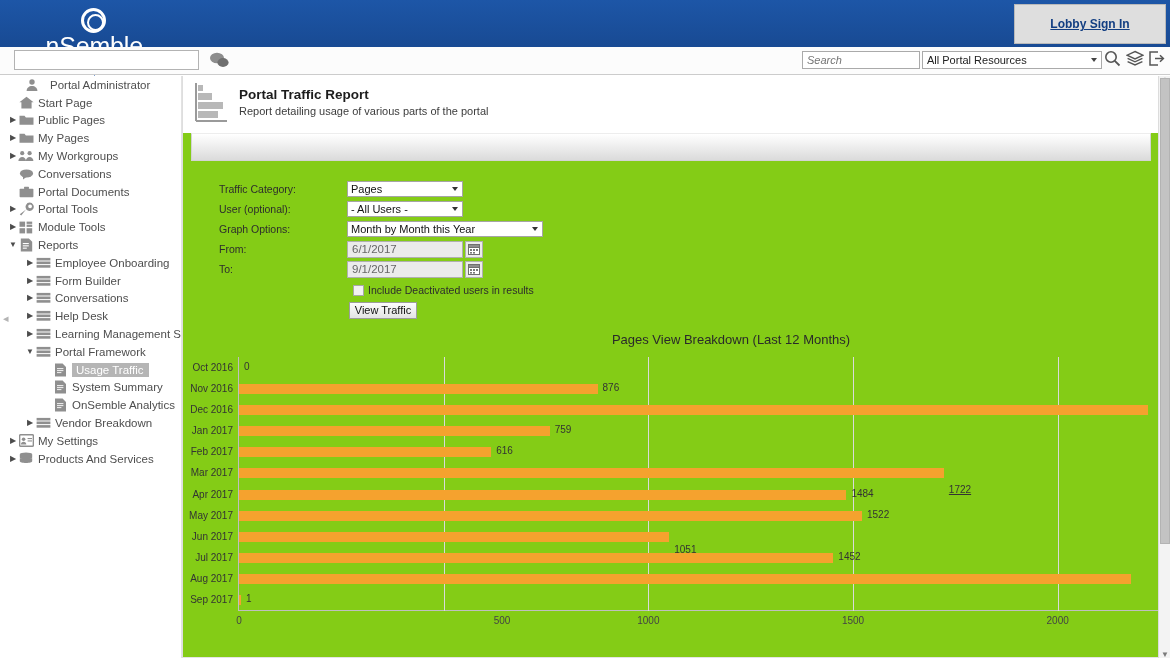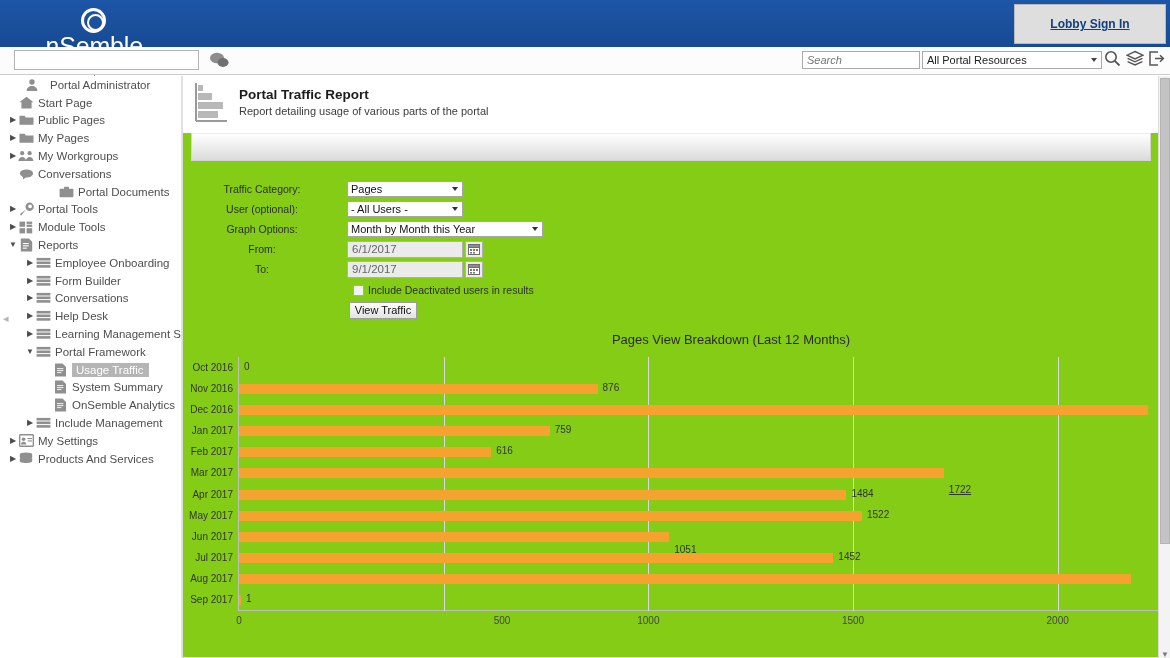--- a/index.html
+++ b/index.html
@@ -198,24 +198,25 @@
   }
 
   
   .form { position: absolute; left: 0; top: 104px; width: 976px; }
   .frow {
     display: flex; align-items: center;
     height: 17px; margin-bottom: 3.2px;
   }
   .flabel {
     width: 164px;
-    text-align: center;
+    text-align: left;
     padding-right: 6px;
     font-size: 10.5px;
     color: #2d2d2d;
+    padding-left: 36px;
   }
   .fsel {
     height: 16px;
     background: #ffffff;
     border: 1px solid #a5a5a5;
     font-size: 11px; color: #111;
     display: flex; align-items: center;
     padding-left: 3px;
     position: relative;
   }
@@ -439,21 +440,21 @@
     <div class="node" style="padding-left: 8px;">
       <span class="tw"></span>
       <span class="nico">
         <svg width="15" height="12" viewBox="0 0 15 12">
           <ellipse cx="7.5" cy="5.4" rx="6.6" ry="4" style="fill:#8f8f8f"></ellipse>
           <polygon points="4,8.5 4,11.6 7.4,8.9" style="fill:#8f8f8f"></polygon>
         </svg>
       </span>
       <span class="nlabel">Conversations</span>
     </div>
-    <div class="node" style="padding-left: 16px; margin-left: 32px;">
+    <div class="node" style="padding-left: 8px;">
       <span class="tw"></span>
       <span class="nico">
         <svg width="15" height="12" viewBox="0 0 15 12">
           <rect x="5" y="0.7" width="5" height="2.2" rx="0.6" style="fill:#8f8f8f"></rect>
           <rect x="0.6" y="2.8" width="13.8" height="8.5" rx="0.8" style="fill:#8f8f8f"></rect>
         </svg>
       </span>
       <span class="nlabel">Portal Documents</span>
     </div>
     <div class="node" style="padding-left: 8px;">
@@ -594,21 +595,21 @@
     </div>
     <div class="node" style="padding-left: 25px;">
       <span class="tw">▶</span>
       <span class="nico">
         <svg width="15" height="12" viewBox="0 0 15 12">
           <rect x="0.6" y="0.9" width="13.8" height="2.6" style="fill:#8f8f8f"></rect>
           <rect x="0.6" y="4.5" width="13.8" height="2.6" style="fill:#8f8f8f"></rect>
           <rect x="0.6" y="8.1" width="13.8" height="2.6" style="fill:#8f8f8f"></rect>
         </svg>
       </span>
-      <span class="nlabel">Include Management</span>
+      <span class="nlabel">Vendor Breakdown</span>
     </div>
     <div class="node" style="padding-left: 8px;">
       <span class="tw">▶</span>
       <span class="nico">
         <svg width="15" height="13" viewBox="0 0 15 13">
           <rect x="0.6" y="0.8" width="13.8" height="11.4" rx="1" fill="none" stroke="#8f8f8f" stroke-width="1.5"></rect>
           <circle cx="4.6" cy="5.2" r="1.8" style="fill:#8f8f8f"></circle>
           <path d="M1.9 10.4c0-1.6 1.2-2.7 2.7-2.7s2.7 1.1 2.7 2.7z" style="fill:#8f8f8f"></path>
           <rect x="8.6" y="4" width="4.4" height="1.1" style="fill:#8f8f8f"></rect>
           <rect x="8.6" y="6.4" width="4.4" height="1.1" style="fill:#8f8f8f"></rect>

